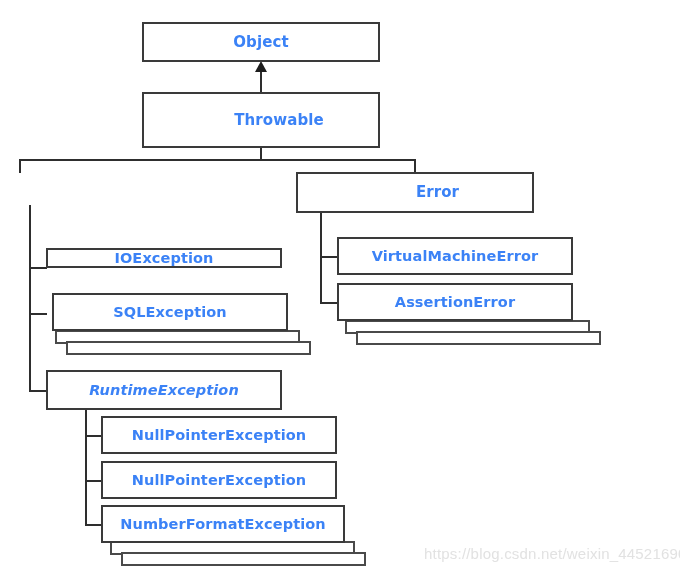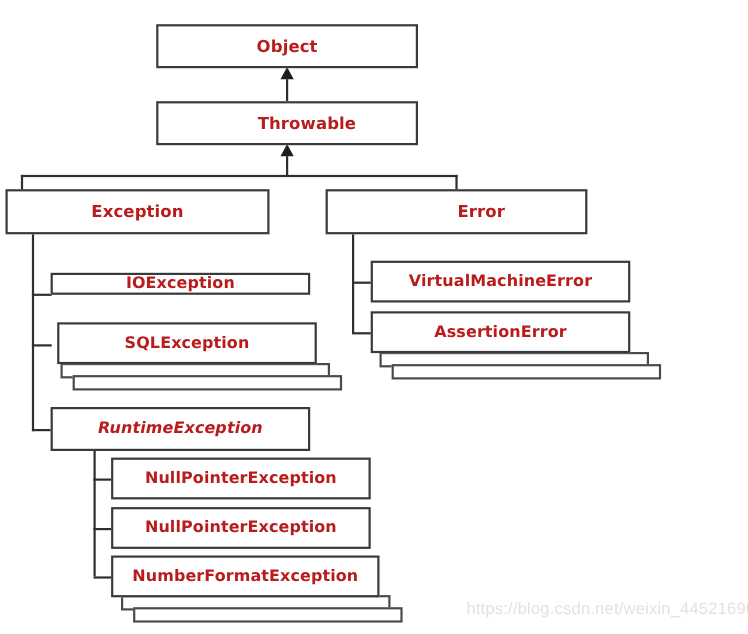--- a/index.html
+++ b/index.html
@@ -21,21 +21,21 @@
     background: #ffffff;
     border: 2px solid #3a3a3a;
     display: flex;
     align-items: center;
     justify-content: center;
     z-index: 5;
   }
   .node .label {
     font-weight: bold;
     font-size: 14.5px;
-    color: #b91c1c;
+    color: #3b82f6;
     letter-spacing: 0.1px;
     white-space: nowrap;
     line-height: 1;
   }
   .node.big .label { font-size: 15px; }
 
   
   .stack {
     position: absolute;
     box-sizing: border-box;
@@ -122,27 +122,24 @@
   <div class="stack" style="left:345px; top:320px; width:245px; height:14px;"></div>
   <div class="stack" style="left:356px; top:331px; width:245px; height:14px;"></div>
 
   <div class="stack" style="left:110px; top:541px; width:245px; height:14px;"></div>
   <div class="stack" style="left:121px; top:552px; width:245px; height:14px;"></div>
 
   <div class="node big" style="left:142px; top:22px; width:238px; height:40px;">
     <span class="label">Object</span>
   </div>
 
-  <div class="node big" style="left:142px; top:92px; width:238px; height:40px;padding-left:36px;">
+  <div class="node big" style="left:142px; top:92px; width:238px; height:56px;padding-left:36px;">
     <span class="label">Throwable</span>
   </div>
 
-  <div class="node big" style="left:5px; top:172px; width:240px; height:41px;">
-    <span class="label">Exception</span>
-  </div>
 
   <div class="node big" style="left:296px; top:172px; width:238px; height:41px;padding-left:45px;">
     <span class="label">Error</span>
   </div>
 
   <div class="node" style="left:46px; top:248px; width:236px; height:20px;">
     <span class="label">IOException</span>
   </div>
 
   <div class="node" style="left:52px; top:293px; width:236px; height:38px;">

